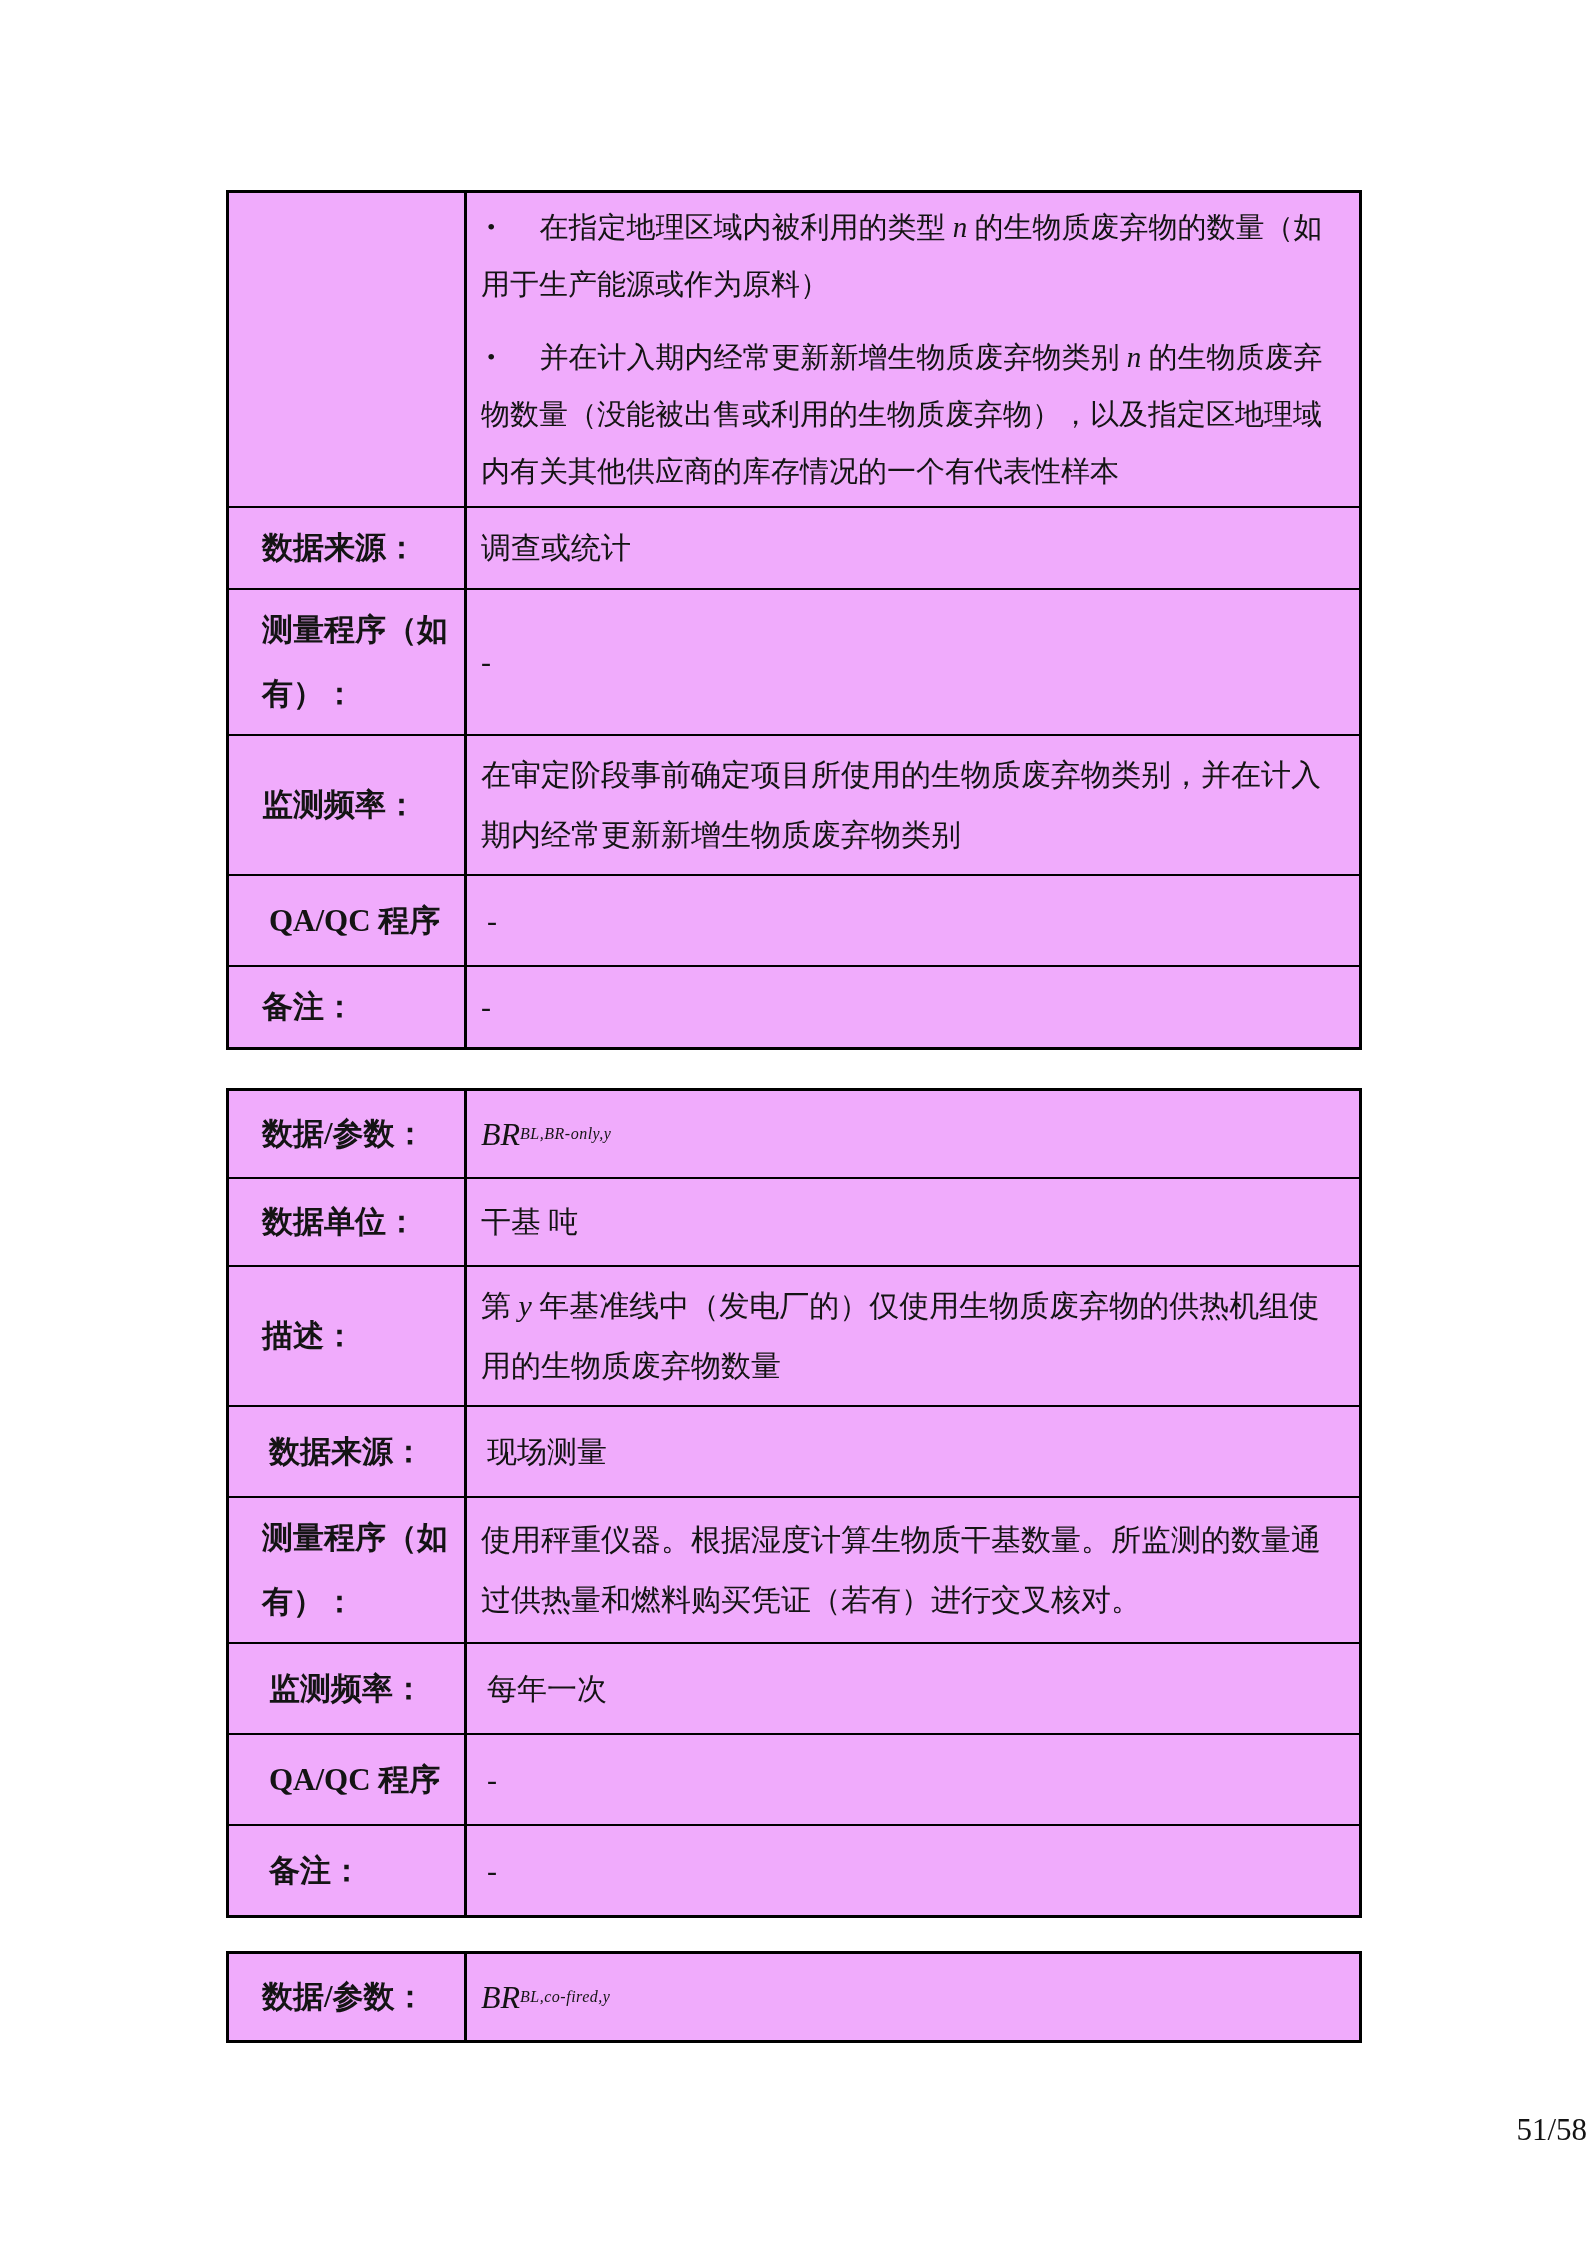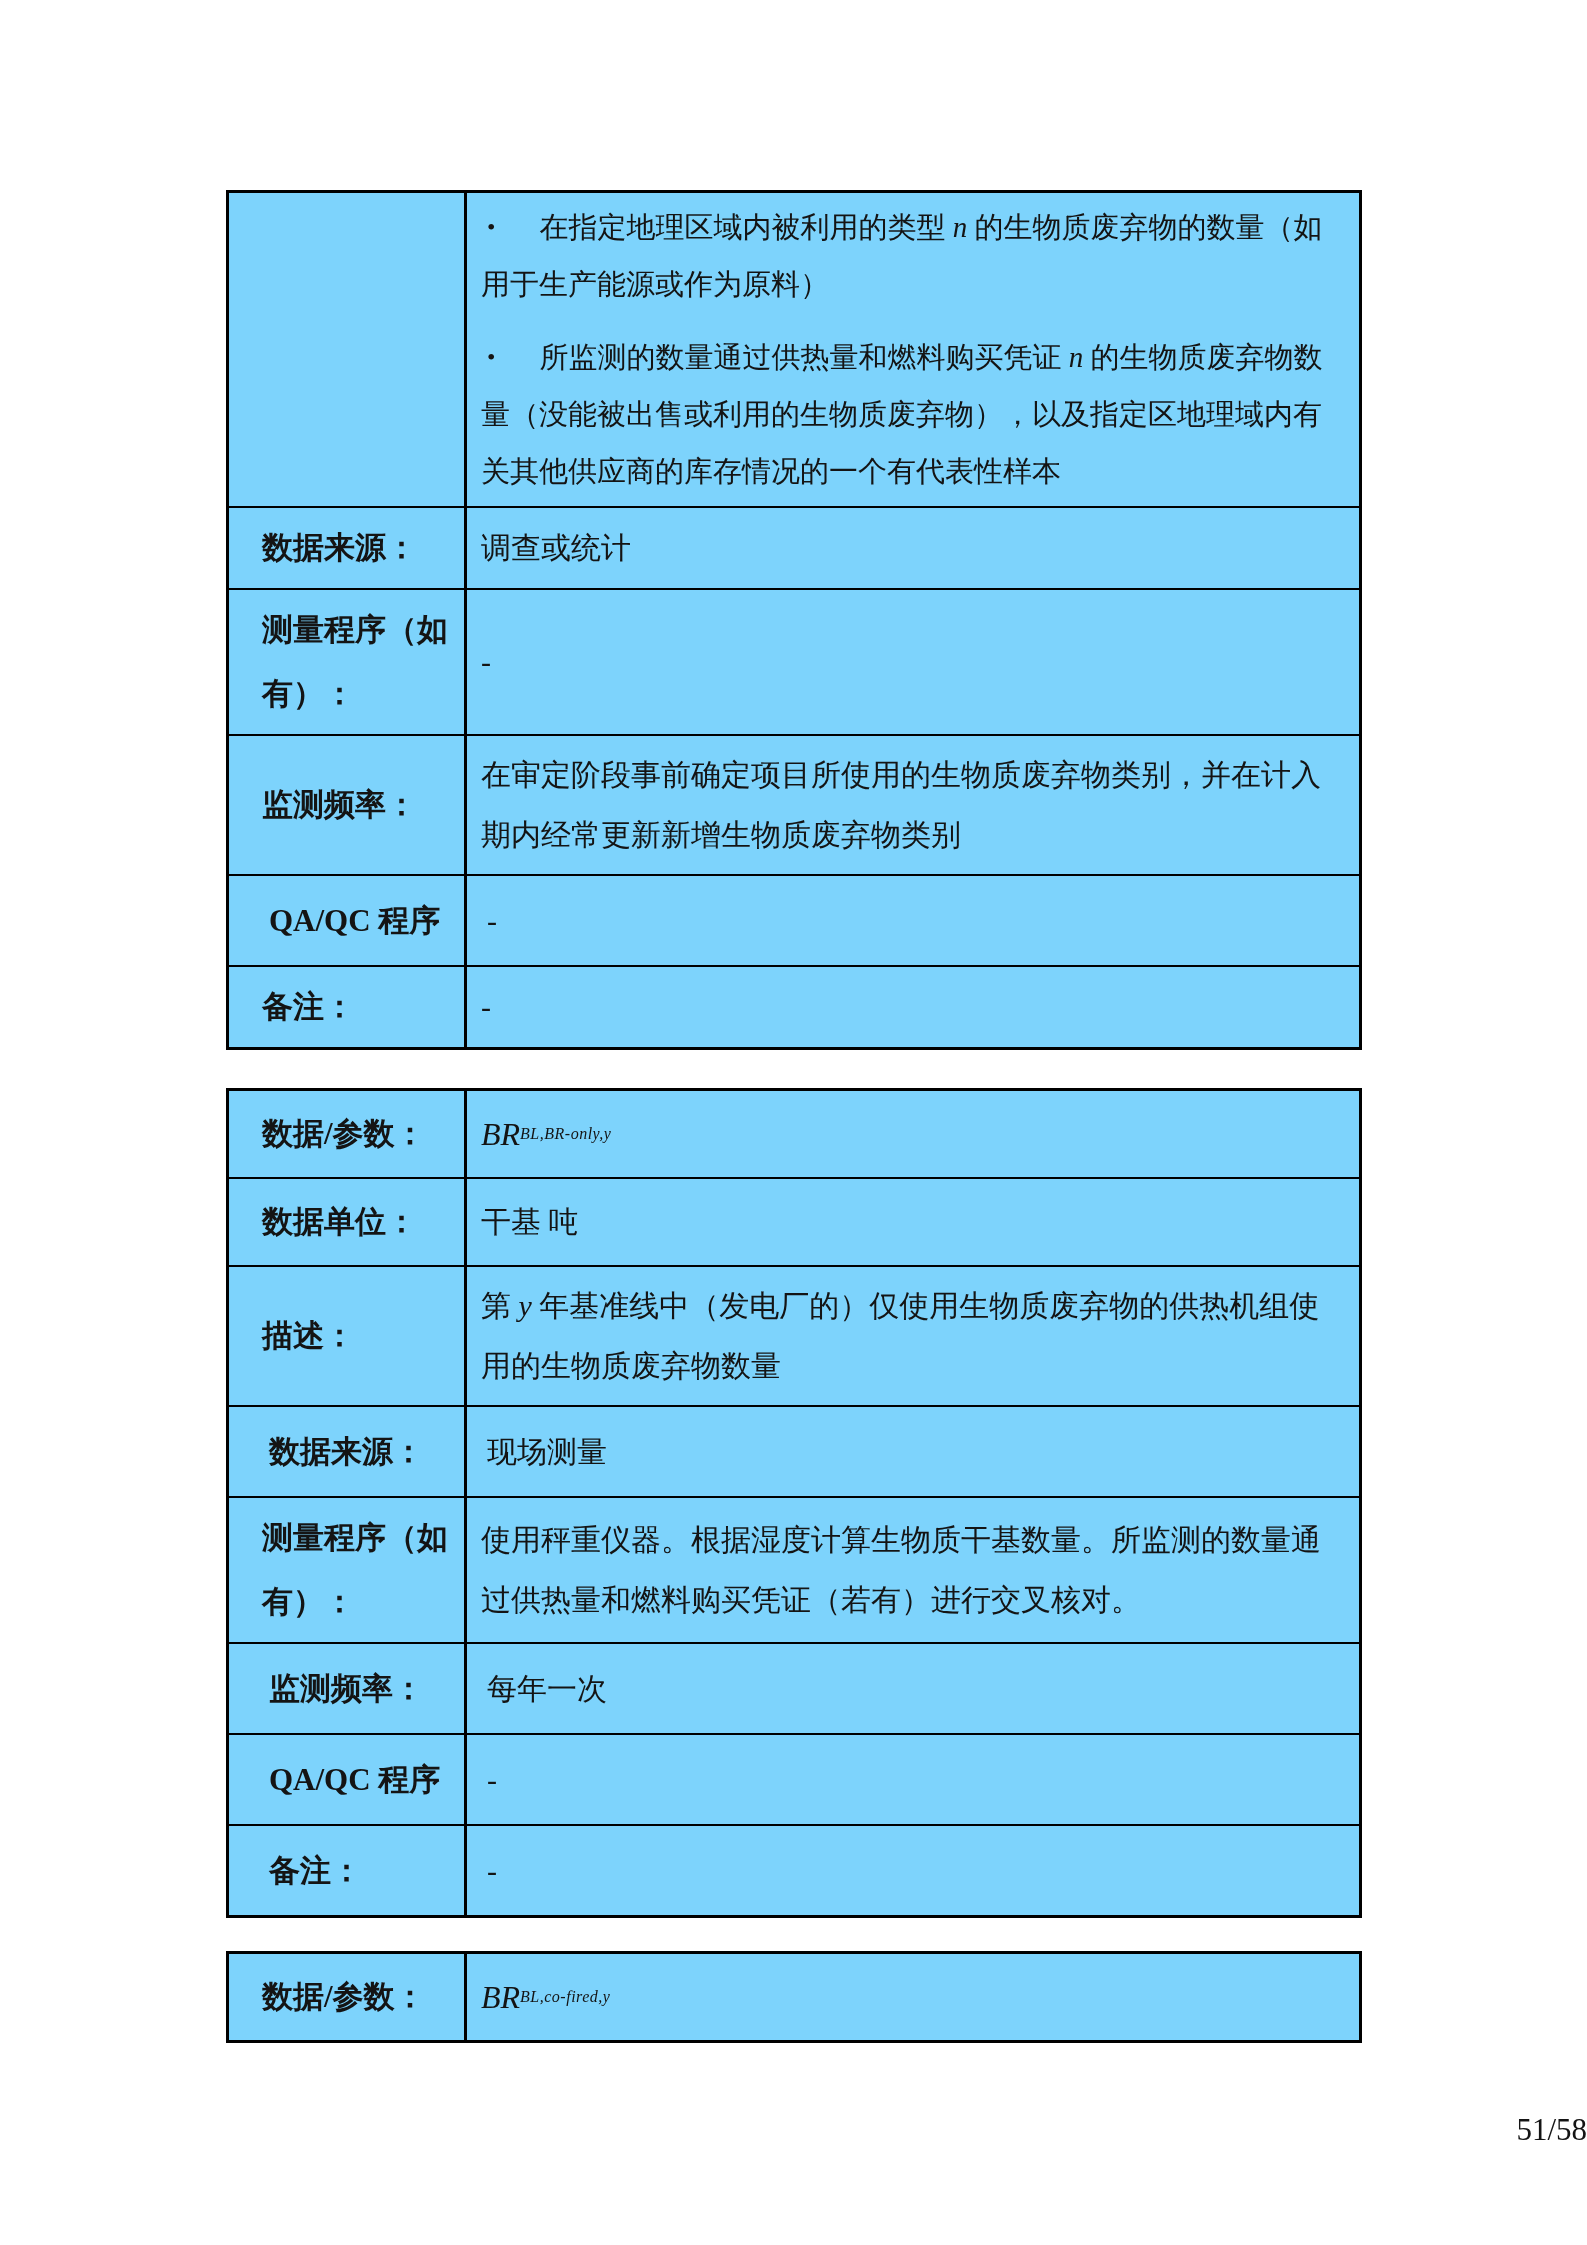--- a/index.html
+++ b/index.html
@@ -18,21 +18,21 @@
   .doc {
     position: absolute;
     left: 226px;
     top: 0;
     width: 1136px;
   }
   .ptable {
     width: 1136px;
     border: 3px solid #000;
     box-sizing: border-box;
-    background: #7dd3fc;
+    background: #f0abfc;
   }
   .t1 { margin-top: 190px; }
   .t2 { margin-top: 38px; }
   .t3 { margin-top: 33px; }
   .prow {
     display: grid;
     grid-template-columns: 238px 1fr;
     border-top: 2px solid #000;
   }
   .prow:first-child { border-top: none; }
@@ -99,21 +99,21 @@
 <body>
 
 <div class="doc">
 
   <div class="ptable t1">
 
     <div class="prow h-bullets">
       <div class="cell-label"></div>
       <div class="cell-value bullets-cell">
         <p class="bullet-par"><span class="bullet-glyph">•</span><span>在指定地理区域内被利用的类型 </span><span class="ivar">n</span><span> 的生物质废弃物的数量（如用于生产能源或作为原料）</span></p>
-        <p class="bullet-par"><span class="bullet-glyph">•</span><span>所监测的数量通过供热量和燃料购买凭证 </span><span class="ivar">n</span><span> 的生物质废弃物数量（没能被出售或利用的生物质废弃物），以及指定区地理域内有关其他供应商的库存情况的一个有代表性样本</span></p>
+        <p class="bullet-par"><span class="bullet-glyph">•</span><span>并在计入期内经常更新新增生物质废弃物类别 </span><span class="ivar">n</span><span> 的生物质废弃物数量（没能被出售或利用的生物质废弃物），以及指定区地理域内有关其他供应商的库存情况的一个有代表性样本</span></p>
       </div>
     </div>
 
     <div class="prow h-short">
       <div class="cell-label">数据来源：</div>
       <div class="cell-value">调查或统计</div>
     </div>
 
     <div class="prow h-double">
       <div class="cell-label">测量程序（如有）：</div>

